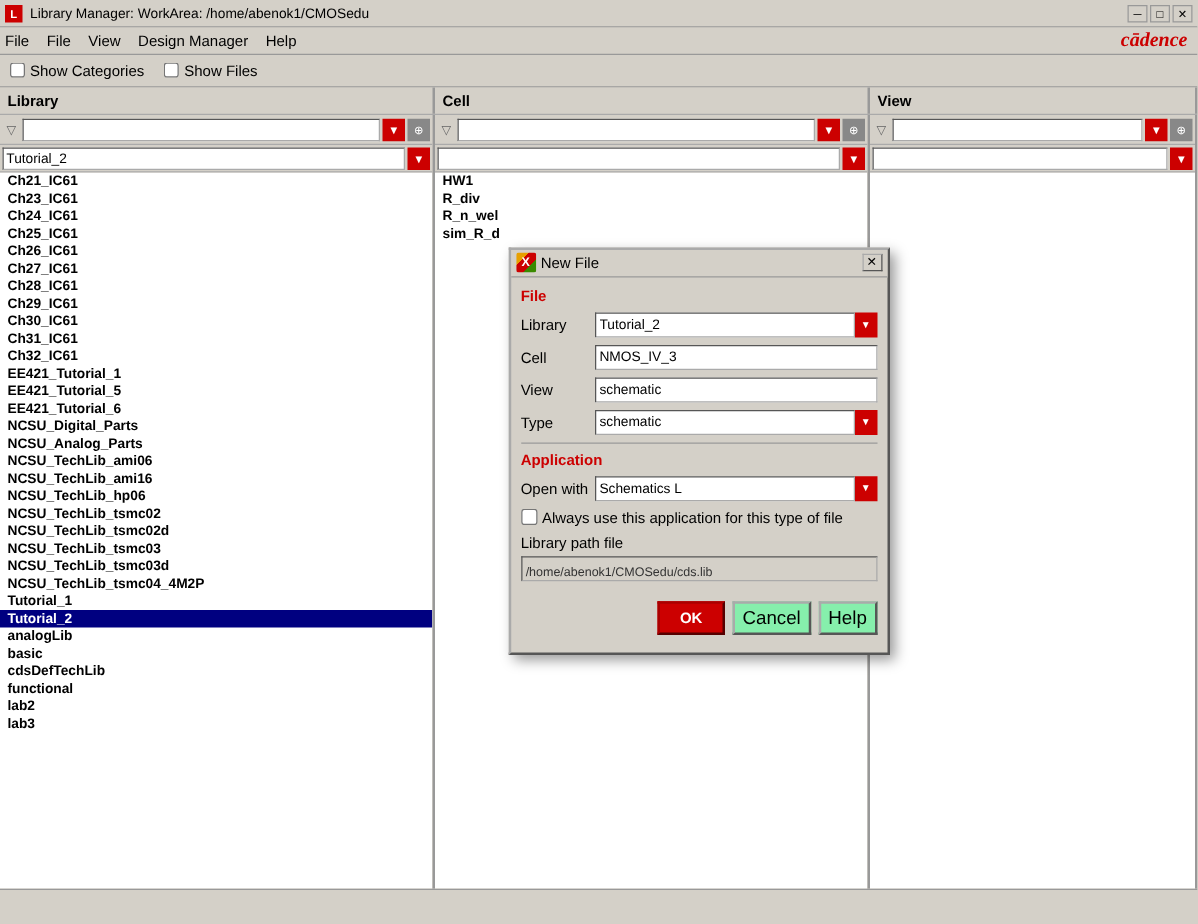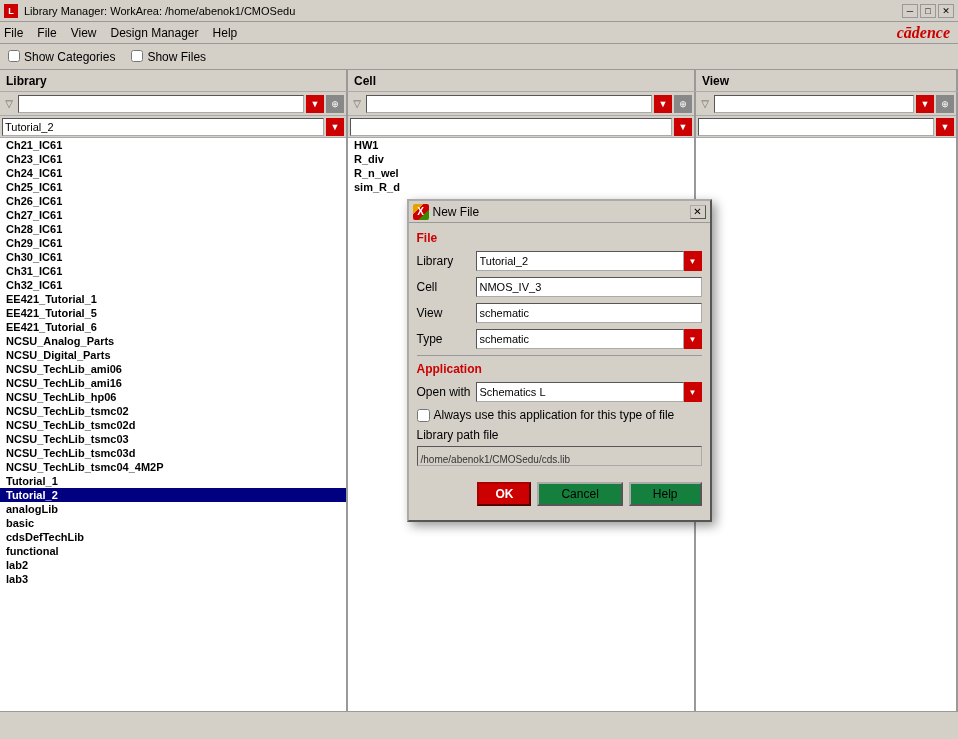--- a/index.html
+++ b/index.html
@@ -336,25 +336,25 @@
       color: white;
       border: 2px outset #aa0000;
       padding: 1px 16px;
       font-size: 12px;
       font-weight: bold;
       cursor: pointer;
       min-width: 45px;
     }
 
     .btn-cancel, .btn-help {
-      background: #15803d;
+      background: #86efac;
       color: #000;
       border: 2px outset #aaa;
-      padding: 3px 22px;
-      font-size: 12px;
+      padding: 3px 6px;
+      font-size: 15px;
       cursor: pointer;
     }
 
     
     .panel-list::-webkit-scrollbar { width: 14px; }
     .panel-list::-webkit-scrollbar-track { background: #d4d0c8; }
     .panel-list::-webkit-scrollbar-thumb { background: #aaa; border: 1px solid #888; }
   </style>
 </head>
 <body>
@@ -432,22 +432,22 @@
               <li class="panel-list-item">Ch26_IC61</li>
               <li class="panel-list-item">Ch27_IC61</li>
               <li class="panel-list-item">Ch28_IC61</li>
               <li class="panel-list-item">Ch29_IC61</li>
               <li class="panel-list-item">Ch30_IC61</li>
               <li class="panel-list-item">Ch31_IC61</li>
               <li class="panel-list-item">Ch32_IC61</li>
               <li class="panel-list-item">EE421_Tutorial_1</li>
               <li class="panel-list-item">EE421_Tutorial_5</li>
               <li class="panel-list-item">EE421_Tutorial_6</li>
+              <li class="panel-list-item">NCSU_Digital_Parts</li>
               <li class="panel-list-item">NCSU_Analog_Parts</li>
-              <li class="panel-list-item">NCSU_Digital_Parts</li>
               <li class="panel-list-item">NCSU_TechLib_ami06</li>
               <li class="panel-list-item">NCSU_TechLib_ami16</li>
               <li class="panel-list-item">NCSU_TechLib_hp06</li>
               <li class="panel-list-item">NCSU_TechLib_tsmc02</li>
               <li class="panel-list-item">NCSU_TechLib_tsmc02d</li>
               <li class="panel-list-item">NCSU_TechLib_tsmc03</li>
               <li class="panel-list-item">NCSU_TechLib_tsmc03d</li>
               <li class="panel-list-item">NCSU_TechLib_tsmc04_4M2P</li>
               <li class="panel-list-item">Tutorial_1</li>
               <li class="panel-list-item selected">Tutorial_2</li>

